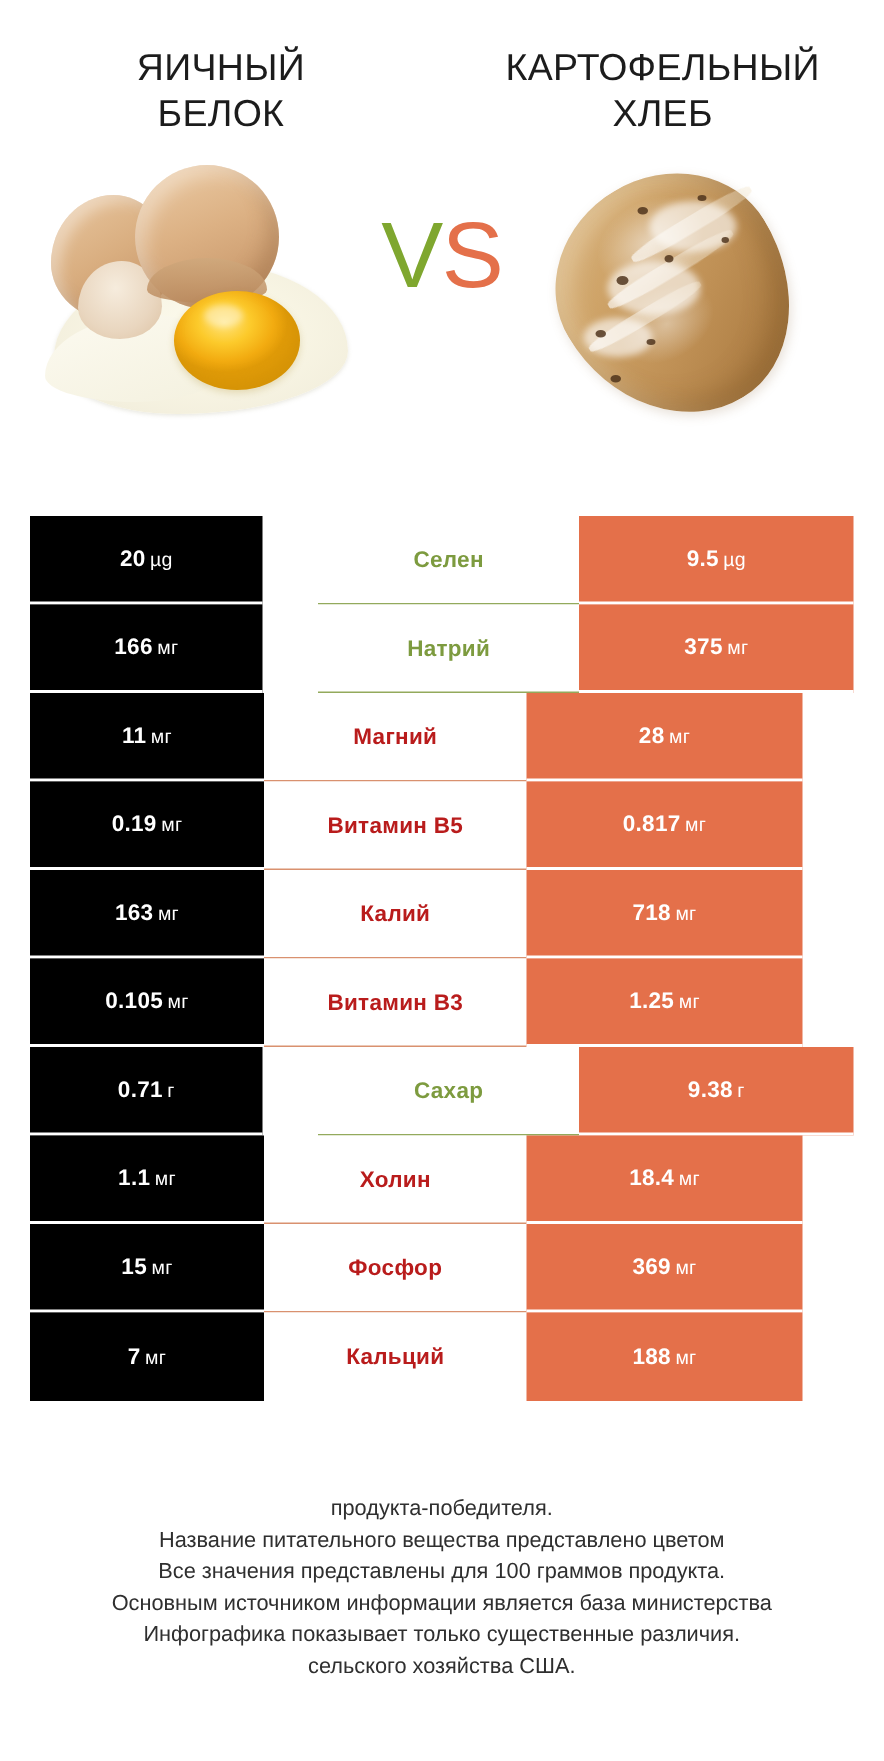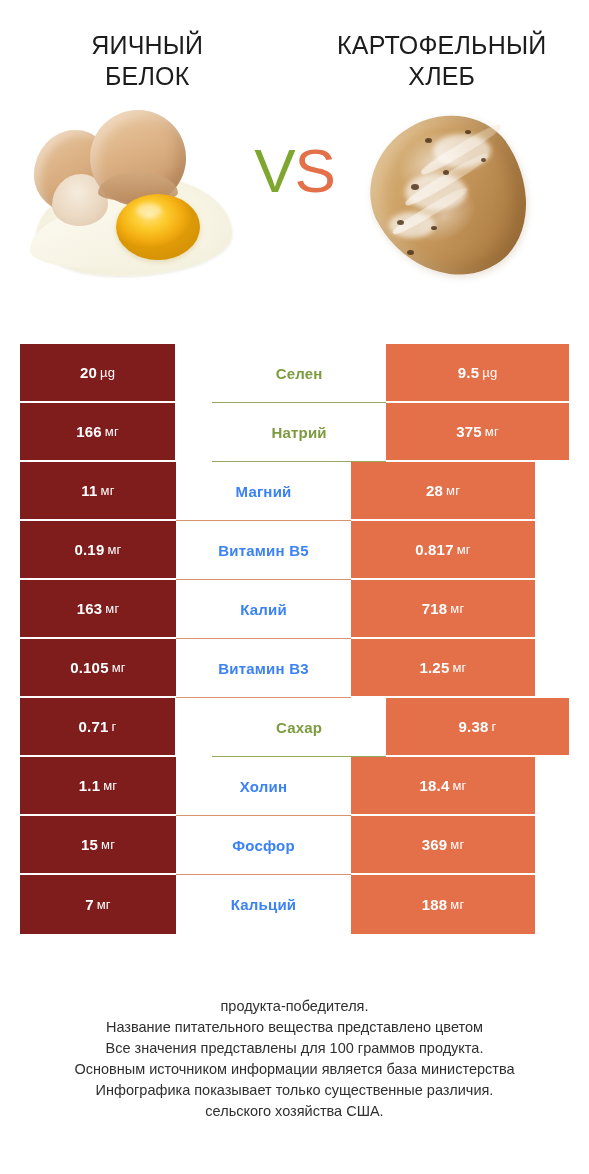--- a/index.html
+++ b/index.html
@@ -164,21 +164,21 @@
     display:flex;
     align-items:center;
     justify-content:center;
     box-sizing:border-box;
     font-size:15px;
     font-weight:700;
     letter-spacing:.2px;
   }
   .cell-left{
     width:156px;
-    background:#7f1d1d;
+    background:#000000;
     color:#ffffff;
     border-bottom:2px solid #ffffff;
   }
   .cell-mid{
     width:175px;
     background:#ffffff;
     font-size:15px;
     font-weight:700;
   }
   .cell-right{
@@ -189,21 +189,21 @@
   }
   .row:last-child .cell-left,
   .row:last-child .cell-right{border-bottom:none;}
 
   .cell-mid.win-green{
     color:#7D9B3F;
     border-bottom:1px solid #93aa5c;
     margin-left:37px;
   }
   .cell-mid.win-orange{
-    color:#3b82f6;
+    color:#b91c1c;
     border-bottom:1px solid #d9916f;
   }
   .row:last-child .cell-mid{border-bottom:none;}
 
   .val-num{font-weight:700;}
   .val-unit{font-weight:400;font-size:13px;margin-left:3px;}
 
   
   .footer{
     position:absolute;

